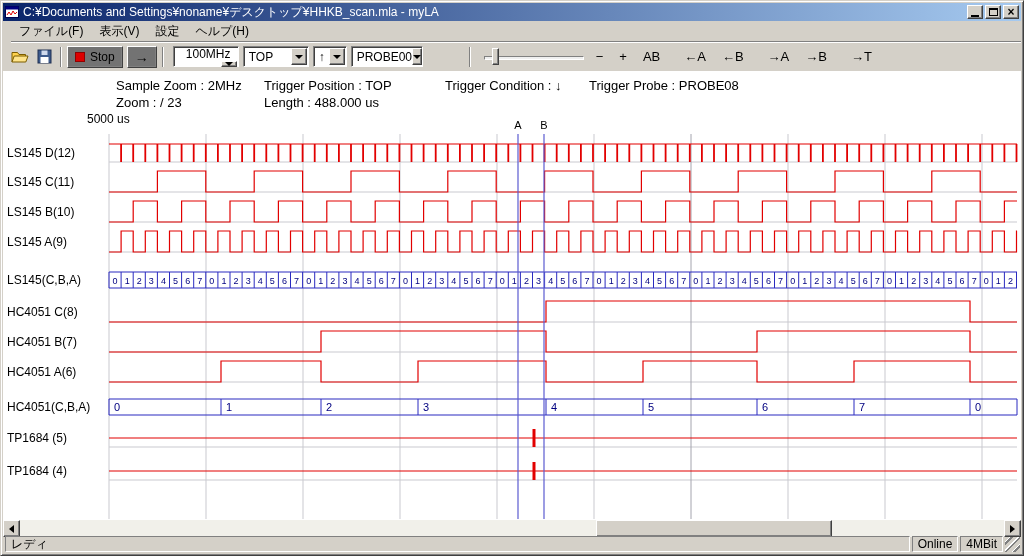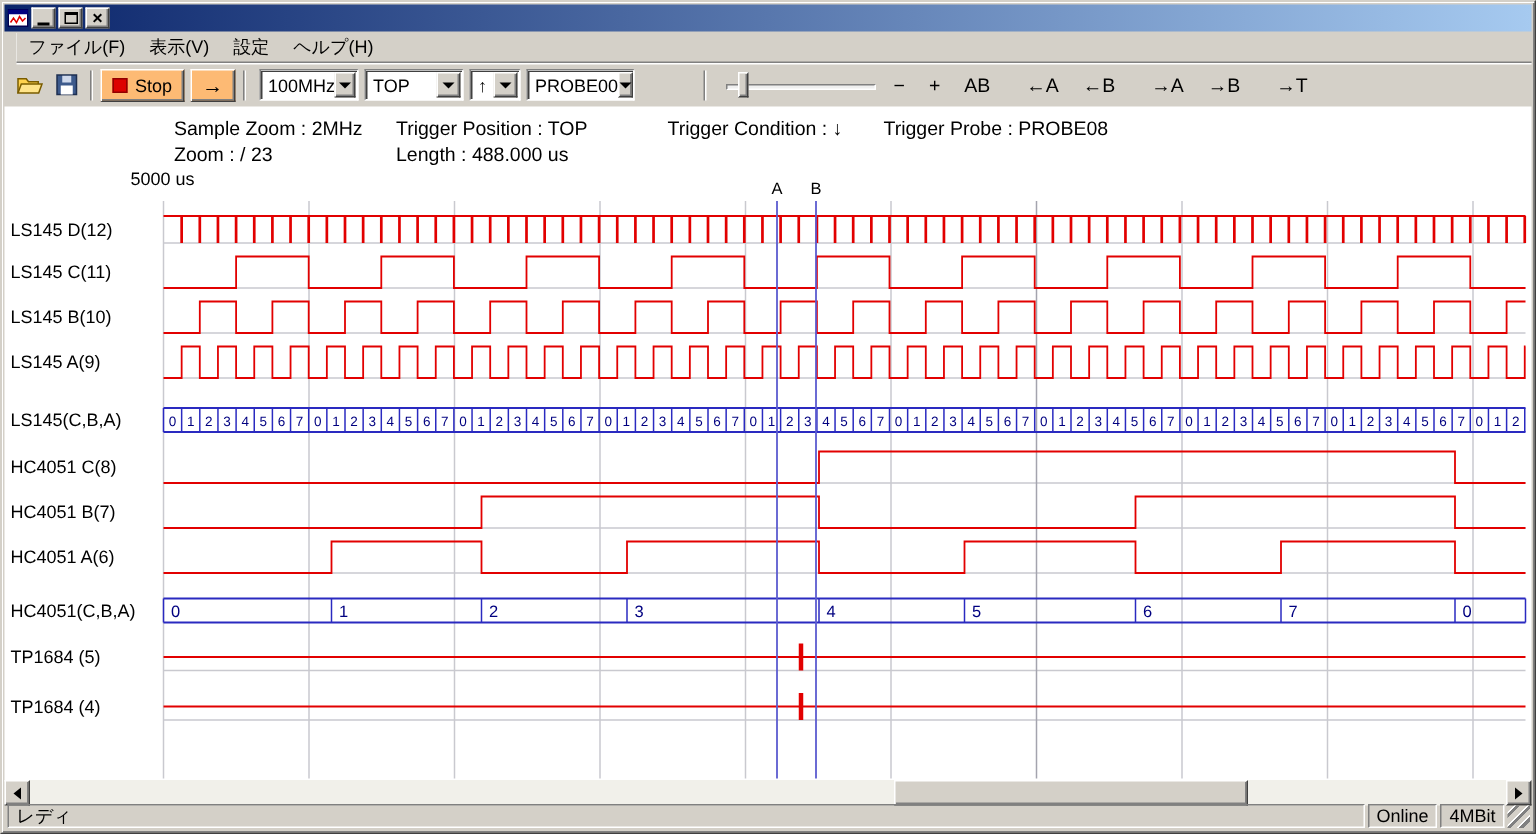--- a/index.html
+++ b/index.html
@@ -14,21 +14,21 @@
   .glyph-min{width:8px;height:2px;background:#000;margin-top:7px;}
   .glyph-max{width:9px;height:8px;border:1px solid #000;border-top:2px solid #000;}
   .glyph-close{font-size:12px;font-weight:bold;line-height:10px;}
   
   .menubar{position:absolute;top:20px;left:10px;right:2px;height:21px;display:flex;align-items:center;border-bottom:1px solid #808080;box-shadow:0 1px 0 #fff;}
   .menu-item{padding:3px 8px;}
   
   .toolbar{position:absolute;top:41px;left:2px;right:2px;height:29px;display:flex;align-items:center;padding-left:6px;}
   .tb-icon{width:22px;height:22px;border:none;background:transparent;display:flex;align-items:center;justify-content:center;}
   .tb-sep{width:2px;height:20px;border-left:1px solid #808080;border-right:1px solid #fff;margin:0 5px;}
-  .tb-btn{height:22px;background:#fdba74;border:1px solid;border-color:#fff #404040 #404040 #fff;box-shadow:inset -1px -1px 0 #808080;display:flex;align-items:center;gap:5px;padding:0 7px;font-size:12px;font-family:inherit;}
+  .tb-btn{height:22px;background:#737373;border:1px solid;border-color:#fff #404040 #404040 #fff;box-shadow:inset -1px -1px 0 #808080;display:flex;align-items:center;gap:5px;padding:0 7px;font-size:12px;font-family:inherit;}
   .tb-btn.run{margin-left:4px;font-size:14px;font-weight:bold;}
   .stop-square{width:10px;height:10px;background:#dd0000;border:1px solid #900000;}
   .combo{display:flex;align-items:center;height:21px;background:#fff;border:1px solid;border-color:#808080 #fff #fff #808080;box-shadow:inset 1px 1px 0 #404040;margin-left:4px;}
   .combo-text{padding-left:5px;font-size:12px;white-space:nowrap;}
   .combo-btn{margin-left:auto;width:16px;height:17px;background:#d4d0c8;border:1px solid;border-color:#fff #404040 #404040 #fff;box-shadow:inset -1px -1px 0 #808080;display:flex;align-items:center;justify-content:center;margin-right:1px;}
   .tri-down{width:0;height:0;border-left:4px solid transparent;border-right:4px solid transparent;border-top:4px solid #000;}
   .slider{position:relative;width:100px;height:20px;margin-left:8px;}
   .slider-track{position:absolute;left:0;right:0;top:9px;height:4px;background:#efefef;border:1px solid;border-color:#808080 #fff #fff #808080;}
   .slider-thumb{position:absolute;left:8px;top:1px;width:7px;height:17px;background:#d4d0c8;border:1px solid;border-color:#fff #404040 #404040 #fff;box-shadow:inset -1px -1px 0 #808080;}
   .tb-flat{background:transparent;border:none;font-family:inherit;font-size:13px;padding:2px 4px;margin-left:8px;white-space:nowrap;}
@@ -58,20 +58,21 @@
   <div class="window">
 
     <div class="titlebar">
       <span style="display:flex;">
         <svg width="14" height="14" viewBox="0 0 14 14">
           <rect x="0.5" y="1.5" width="13" height="11" fill="#ffffff" stroke="#000050"></rect>
           <rect x="0.5" y="1.5" width="13" height="3" fill="#000080"></rect>
           <polyline points="2,10 4,7 6,10 8,6 10,9 12,7" stroke="#e00000" fill="none"></polyline>
         </svg>
       </span>
+      <span class="title-text">C:¥Documents and Settings¥noname¥デスクトップ¥HHKB_scan.mla - myLA</span>
       <span class="win-btn">
           <span class="glyph-min"></span>
         </span>
       <span class="win-btn">
           <span class="glyph-max"></span>
         </span>
       <span class="win-btn">
           <span class="glyph-close">×</span>
         </span>
     </div>
@@ -103,21 +104,21 @@
       </button>
       <span class="tb-sep"></span>
       <button class="tb-btn">
         <span class="stop-square"></span>
         <span>Stop</span>
       </button>
       <button class="tb-btn run">
         <span>→</span>
       </button>
       <span class="tb-sep"></span>
-      <span class="combo" style="width:66px;">
+      <span class="combo" style="width:66px;flex-direction:column;">
         <span class="combo-text">100MHz</span>
         <span class="combo-btn">
             <span class="tri-down"></span>
           </span>
       </span>
       <span class="combo" style="width:66px;">
         <span class="combo-text">TOP</span>
         <span class="combo-btn">
             <span class="tri-down"></span>
           </span>

